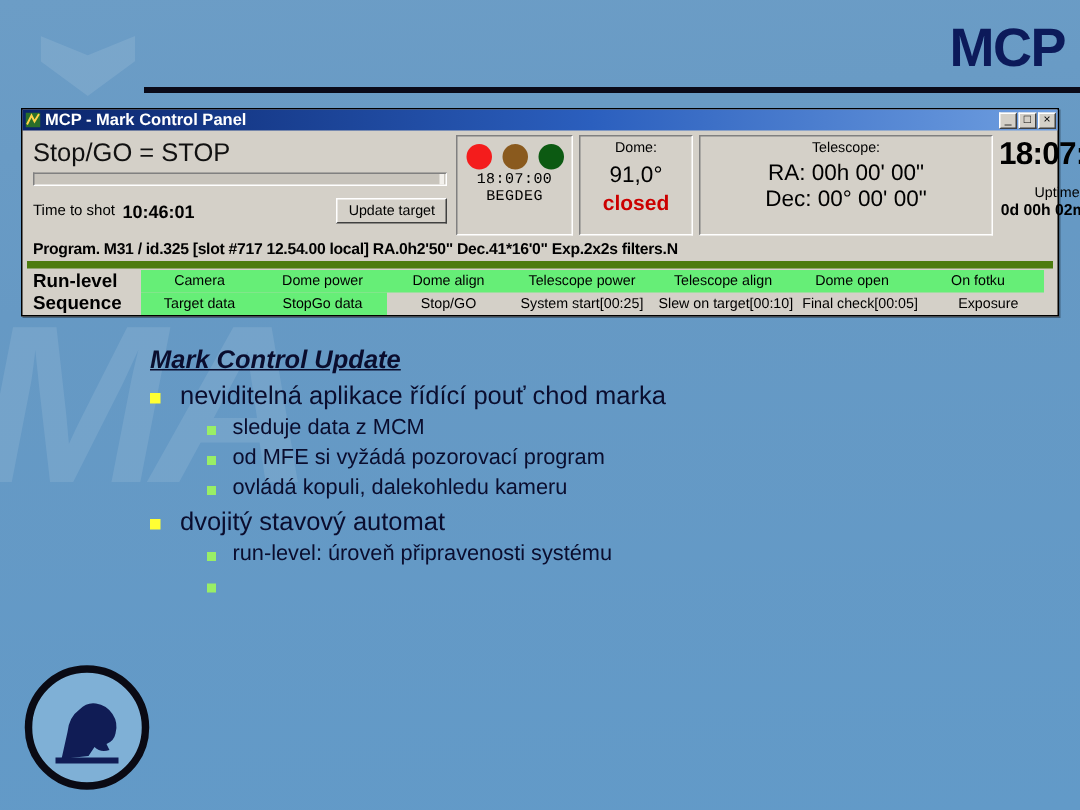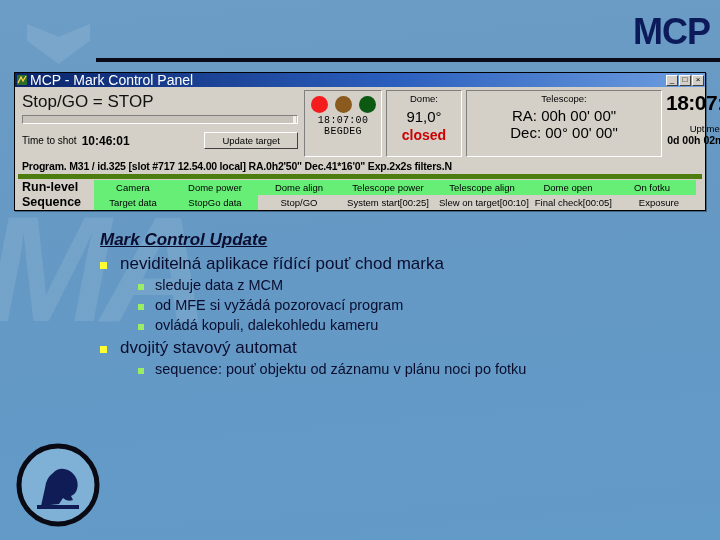--- a/index.html
+++ b/index.html
@@ -75,21 +75,21 @@
     height: 14px;
     background: linear-gradient(90deg,#0a246a 0%, #2b5fbe 55%, #6f9fe0 100%);
     display: flex; align-items: center;
     padding: 0 1px 0 2px;
     color: #fff;
   }
   #titlebar-icon {
     width: 10px; height: 10px; margin-right: 3px; flex: 0 0 auto;
   }
   #titlebar-text {
-    font-size: 14px; font-weight: normal;
+    font-size: 11px; font-weight: bold;
     white-space: nowrap;
     font-family: "Liberation Sans", sans-serif;
   }
   #titlebar-buttons {
     margin-left: auto; display: flex; gap: 1px;
   }
   .tb-btn {
     width: 12px; height: 11px;
     background: #d4d0c8;
     border: 1px solid #fff;
@@ -140,21 +140,21 @@
     padding-left: 4px;
   }
   #tts-label { font-size: 10px; color: #000; }
   #tts-value { font-size: 12px; font-weight: bold; color: #000; margin-left: 5px; }
   #update-target {
     margin-left: auto; margin-right: 2px;
     background: #d4d0c8;
     border: 1px solid #fff;
     border-right-color: #404040; border-bottom-color: #404040;
     font-size: 9.5px; color: #000;
-    padding: 2px 17px;
+    padding: 2px 7px;
     font-family: "Liberation Sans", sans-serif;
     white-space: nowrap;
   }
 
   .sunken-box {
     background: #d4d0c8;
     border: 1px solid #808080;
     border-right-color: #fff; border-bottom-color: #fff;
     display: flex; flex-direction: column; align-items: center;
     padding-top: 2px;
@@ -376,16 +376,19 @@
       <div class="b2">
         <span class="mark"></span>
         <span class="btext">ovládá kopuli, dalekohledu kameru</span>
       </div>
       <div class="b1">
         <span class="mark"></span>
         <span class="btext">dvojitý stavový automat</span>
       </div>
       <div class="b2">
         <span class="mark"></span>
-        <span class="btext">sequence: pouť objektu od záznamu v plánu noci po fotku</span>
+        <span class="btext">run-level: úroveň připravenosti systému</span>
+      </div>
+      <div class="b2">
+        <span class="mark"></span>
       </div>
     </div>
 </div>
 
 </body></html>

